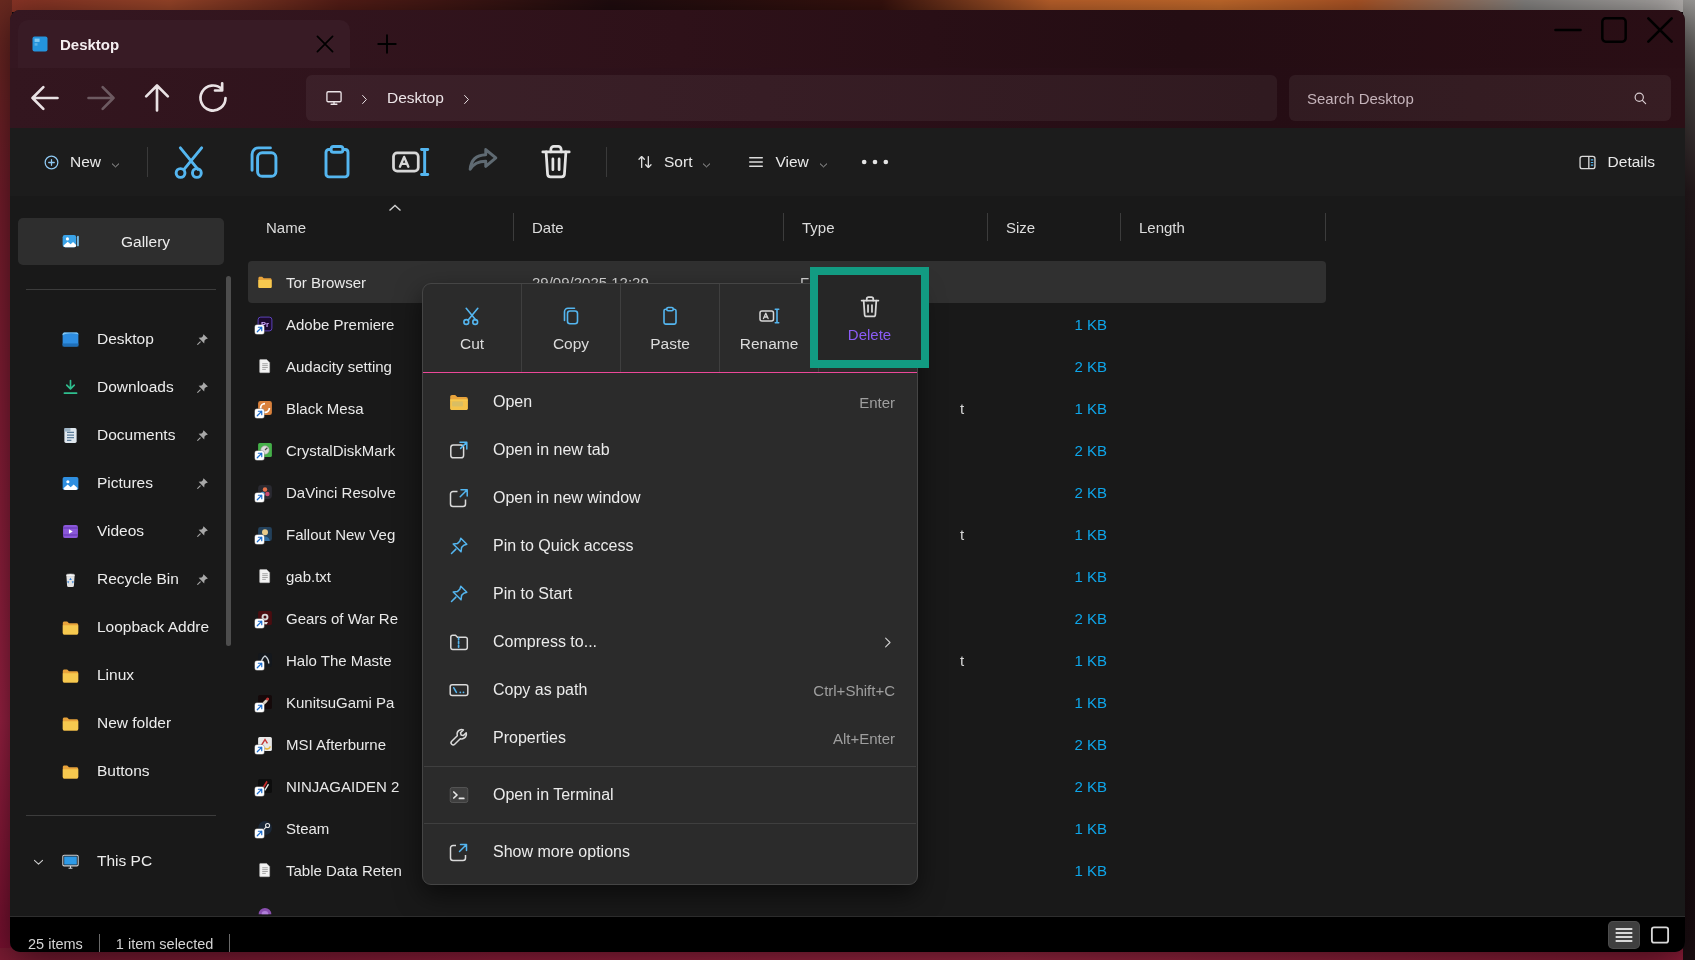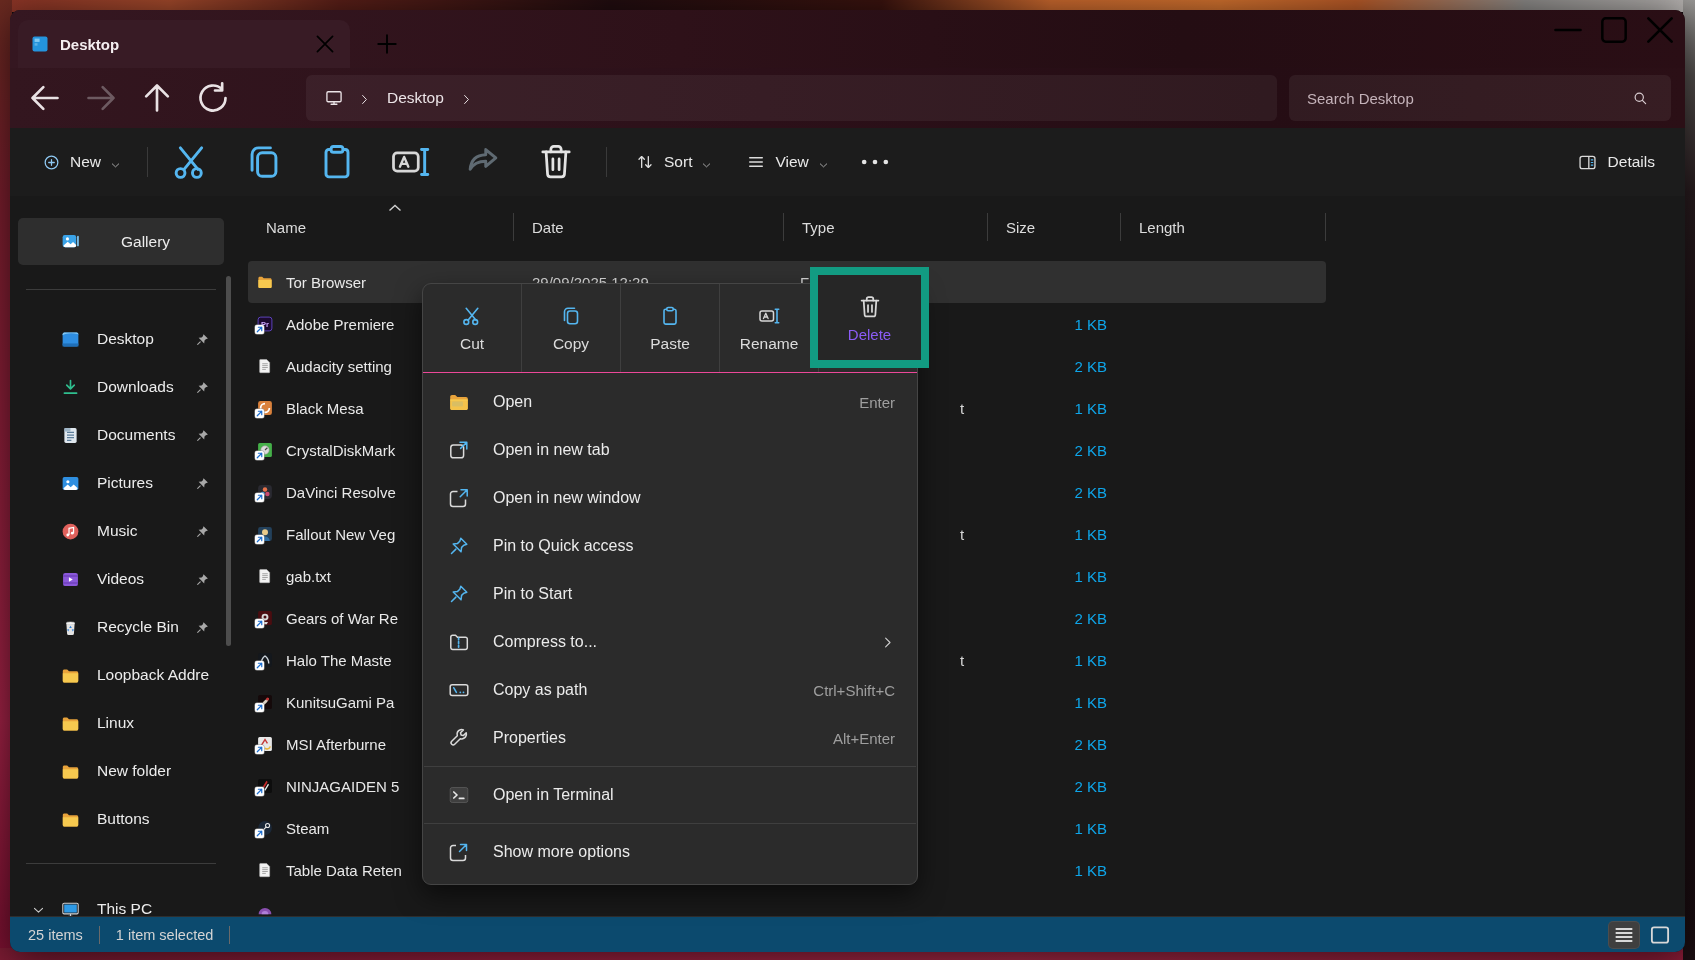--- a/index.html
+++ b/index.html
@@ -97,22 +97,22 @@
   .c-name .fic{position:absolute;left:8px;top:12px;width:18px;height:18px;}
   .c-name .badge{position:absolute;left:7px;top:22px;width:9px;height:9px;background:#fff;border-radius:2px;
     display:flex;align-items:center;justify-content:center;box-shadow:0 0 0 .5px #9a9a9a;}
   .c-name .badge svg{width:7px;height:7px;}
   .c-date,.c-type{padding-left:18px;color:#d6d6d6;}
   .c-type{padding-left:16px;}
   .c-size{text-align:right;padding-right:14px;color:#0ea5e9;}
   .tail{padding-left:160px;}
 
   
-  #statusbar{position:absolute;left:0;bottom:0;width:100%;height:36px;background:#0c4a6e;border-top:1px solid #2e2e2e;
-    display:flex;align-items:center;color:#d4d4d4;font-size:14.5px;z-index:30;box-sizing:border-box;}
+  #statusbar{position:absolute;left:0;bottom:0;width:100%;height:36px;background:#000000;border-top:1px solid #2e2e2e;
+    display:flex;align-items:flex-end;color:#d4d4d4;font-size:14.5px;z-index:30;box-sizing:border-box;}
   #statusbar .s1{margin-left:18px;}
   .sdiv{width:1px;height:18px;background:#6a6a6a;margin:0 16px;}
   .viewbtns{position:absolute;right:10px;top:5px;display:flex;}
   .vb{width:30px;height:26px;margin-left:6px;border-radius:4px;display:flex;align-items:center;justify-content:center;color:#d8d8d8;}
   .vb.act{background:#3f3f3f;box-shadow:0 0 0 1px #4d4d4d;}
   .vb svg{width:16px;height:16px;}
 
   
   #ctxmenu{position:absolute;left:412px;top:273px;width:496px;height:602px;background:#2b2b2b;
     border:1px solid #454545;border-radius:9px;box-shadow:0 10px 26px rgba(0,0,0,.55);z-index:35;box-sizing:border-box;}
@@ -368,33 +368,20 @@
                 <path d="M8.3 15.7l-4 4" stroke="#a8a8a8" stroke-width="1.7" stroke-linecap="round"></path>
               </svg></span>
           </div>
           <div class="side-item">
             <span class="sic"><svg viewBox="0 0 24 24" style="width:100%;height:100%">
                 <rect x="3" y="4.5" width="18" height="15" rx="2" fill="#2f8fe0"></rect>
                 <circle cx="9" cy="10" r="1.8" fill="#fff"></circle>
                 <path d="M4 17.5l4.8-4.3 3.4 3 3.4-3 4.4 4v.3a2 2 0 0 1-2 2H6a2 2 0 0 1-2-2z" fill="#fff"></path>
               </svg></span>
             <span class="lbl">Pictures</span>
-            <span class="pin"><svg viewBox="0 0 24 24" style="width:100%;height:100%">
-                <path d="M13.6 3.4l7 7-3.3 1-2.1 2.1-.5 4.7-8.9-8.9 4.7-.5 2.1-2.1z" fill="#a8a8a8"></path>
-                <path d="M8.3 15.7l-4 4" stroke="#a8a8a8" stroke-width="1.7" stroke-linecap="round"></path>
-              </svg></span>
-          </div>
-          <div class="side-item">
-            <span class="sic"><svg viewBox="0 0 24 24" style="width:100%;height:100%">
-                <circle cx="12" cy="12" r="9" fill="#e0615c"></circle>
-                <path d="M10.3 16V8.4l5.2-1v6.5" fill="none" stroke="#fff" stroke-width="1.4"></path>
-                <circle cx="8.9" cy="16" r="1.6" fill="#fff"></circle>
-                <circle cx="14" cy="13.9" r="1.6" fill="#fff"></circle>
-              </svg></span>
-            <span class="lbl">Music</span>
             <span class="pin"><svg viewBox="0 0 24 24" style="width:100%;height:100%">
                 <path d="M13.6 3.4l7 7-3.3 1-2.1 2.1-.5 4.7-8.9-8.9 4.7-.5 2.1-2.1z" fill="#a8a8a8"></path>
                 <path d="M8.3 15.7l-4 4" stroke="#a8a8a8" stroke-width="1.7" stroke-linecap="round"></path>
               </svg></span>
           </div>
           <div class="side-item">
             <span class="sic"><svg viewBox="0 0 24 24" style="width:100%;height:100%">
                 <rect x="3.5" y="4.5" width="17" height="15" rx="2.5" fill="#8a57d9"></rect>
                 <path d="M3.5 8h17M3.5 16h17" stroke="#6f41bd" stroke-width="1.5"></path>
                 <path d="M10.2 9.5v5l4.4-2.5z" fill="#fff"></path>
@@ -690,21 +677,21 @@
                 <span class="fic"><svg viewBox="0 0 24 24" style="width:100%;height:100%">
                     <rect x="2.8" y="2.8" width="18.4" height="18.4" rx="2" fill="#0d0d0d"></rect>
                     <path d="M6.8 16.4L14 5l1.6 1.6-6.8 11.6z" fill="#c42828"></path>
                     <path d="M11 17.4l5-8.4 1.3 1.3-4.9 8.1z" fill="#e8e8e8"></path>
                   </svg></span>
                 <span class="badge">
                   <svg viewBox="0 0 12 12" fill="none" stroke="#1e6fd0" stroke-width="1.6" stroke-linecap="round" stroke-linejoin="round" style="width:100%;height:100%">
                     <path d="M3 9L9 3M4.5 3H9v4.5"></path>
                   </svg>
                 </span>
-                <span>NINJAGAIDEN 5</span>
+                <span>NINJAGAIDEN 2</span>
               </div>
               <div class="cell c-date"></div>
               <div class="cell c-type"></div>
               <div class="cell c-size">2 KB</div>
               <div class="cell c-length"></div>
             </div>
             <div class="row">
               <div class="cell c-name">
                 <span class="fic"><svg viewBox="0 0 24 24" style="width:100%;height:100%">
                     <circle cx="12" cy="12" r="9.2" fill="#1b2838"></circle>

